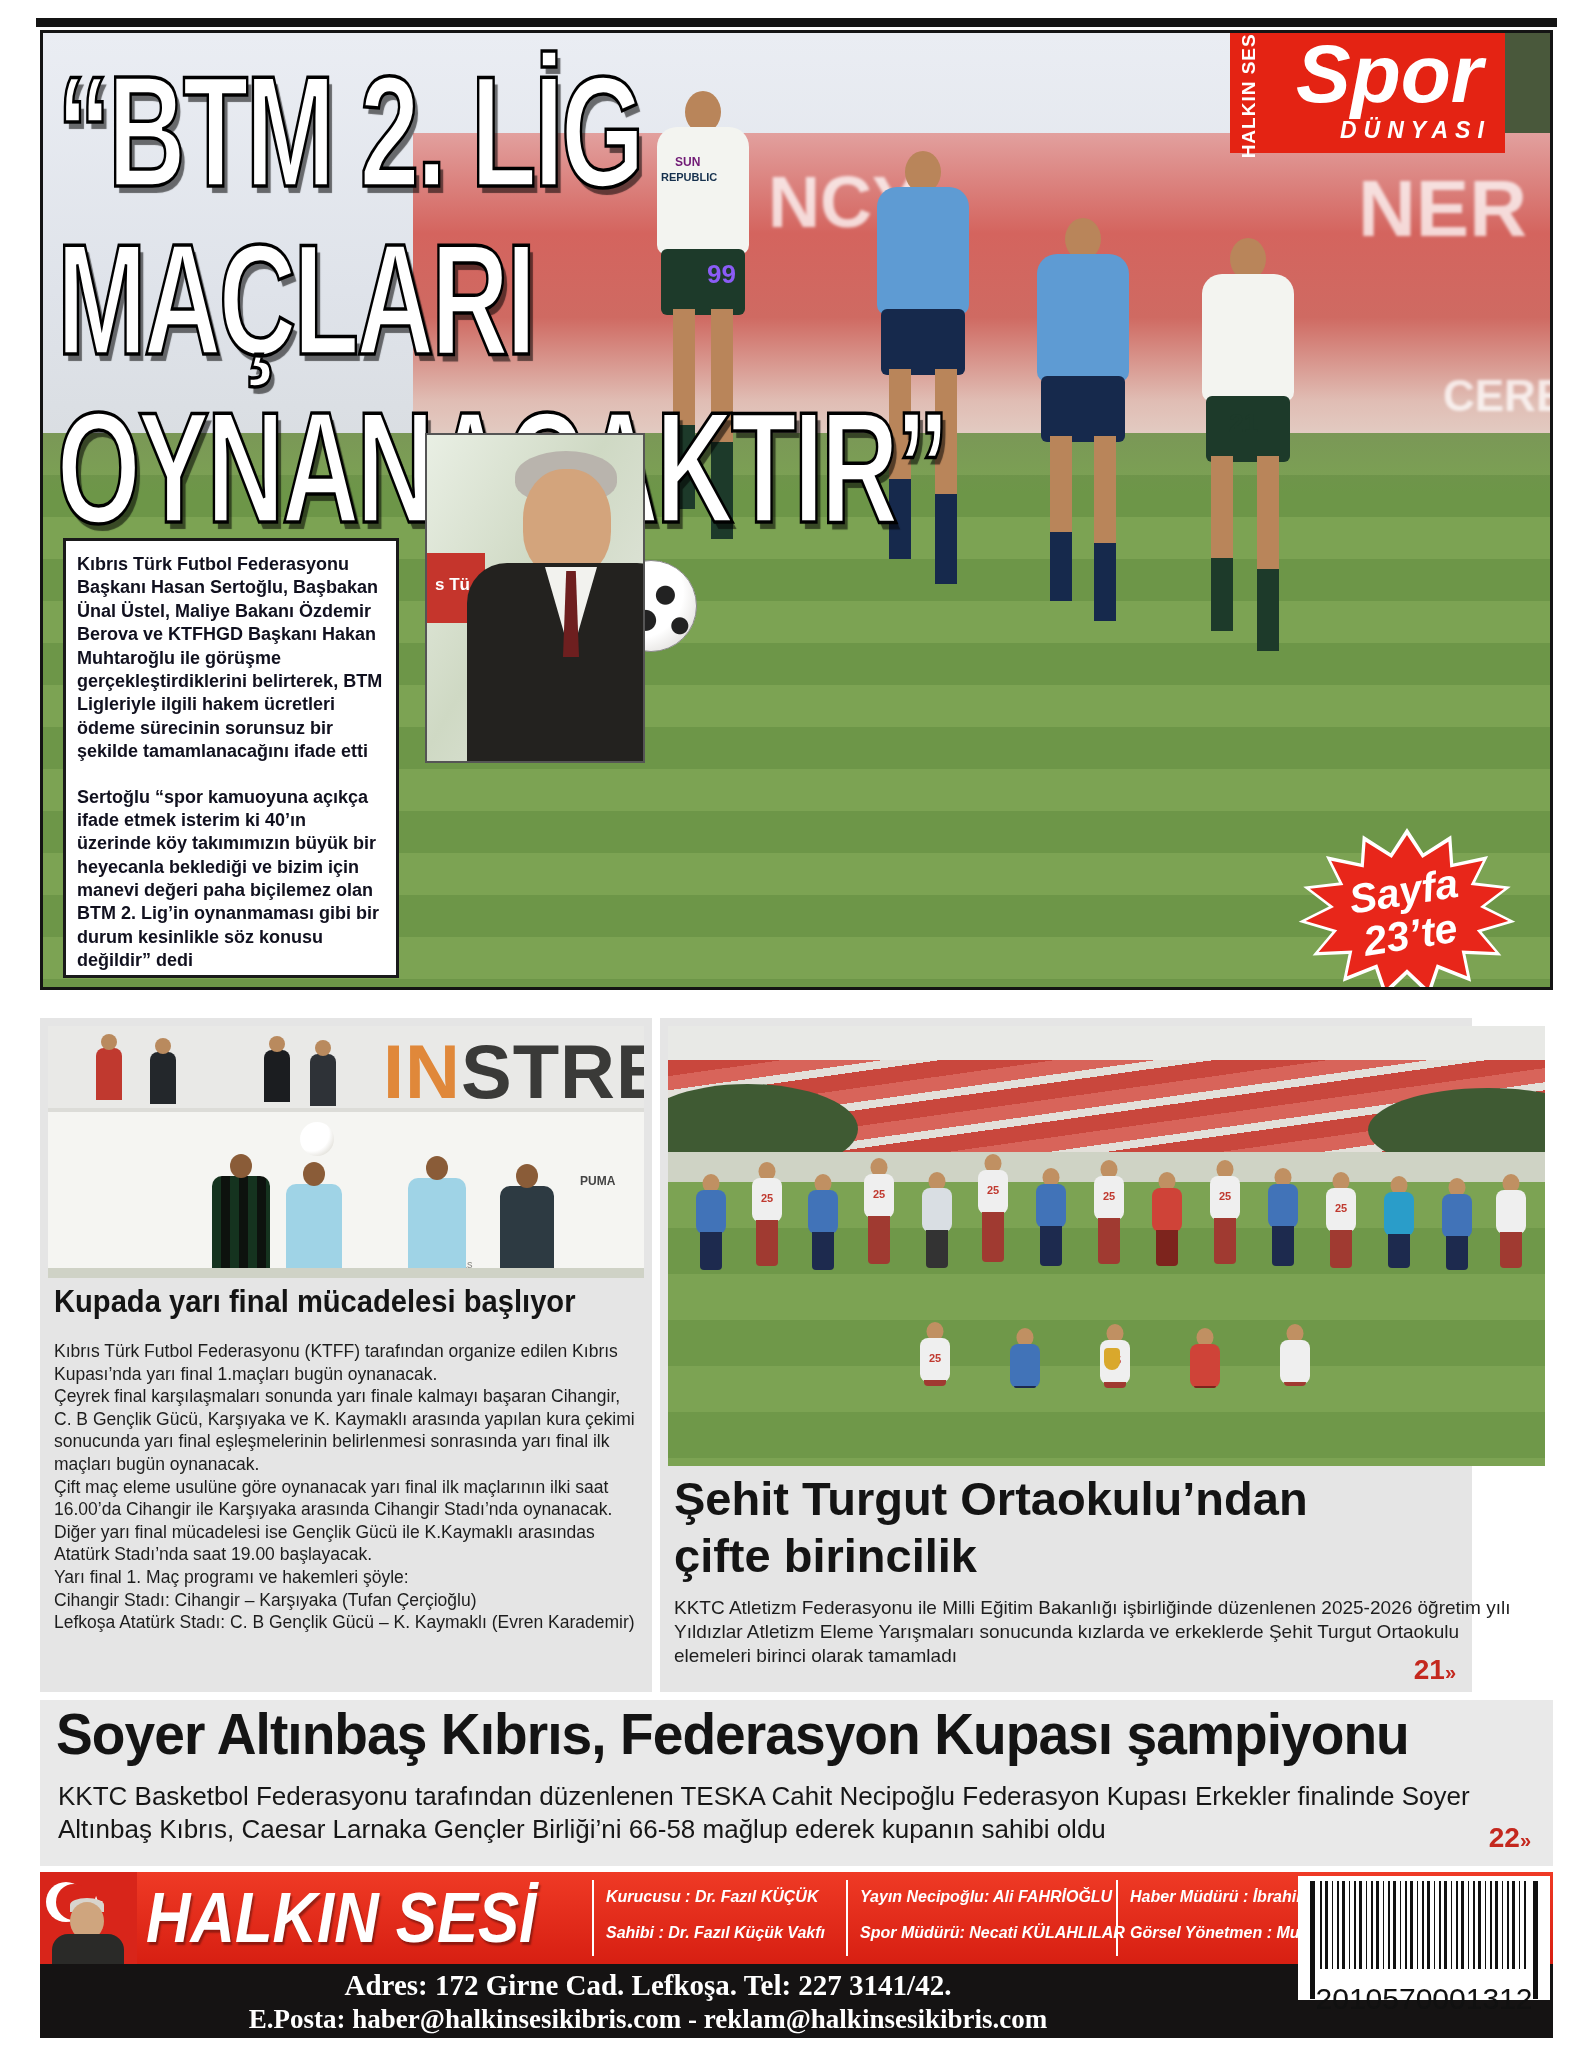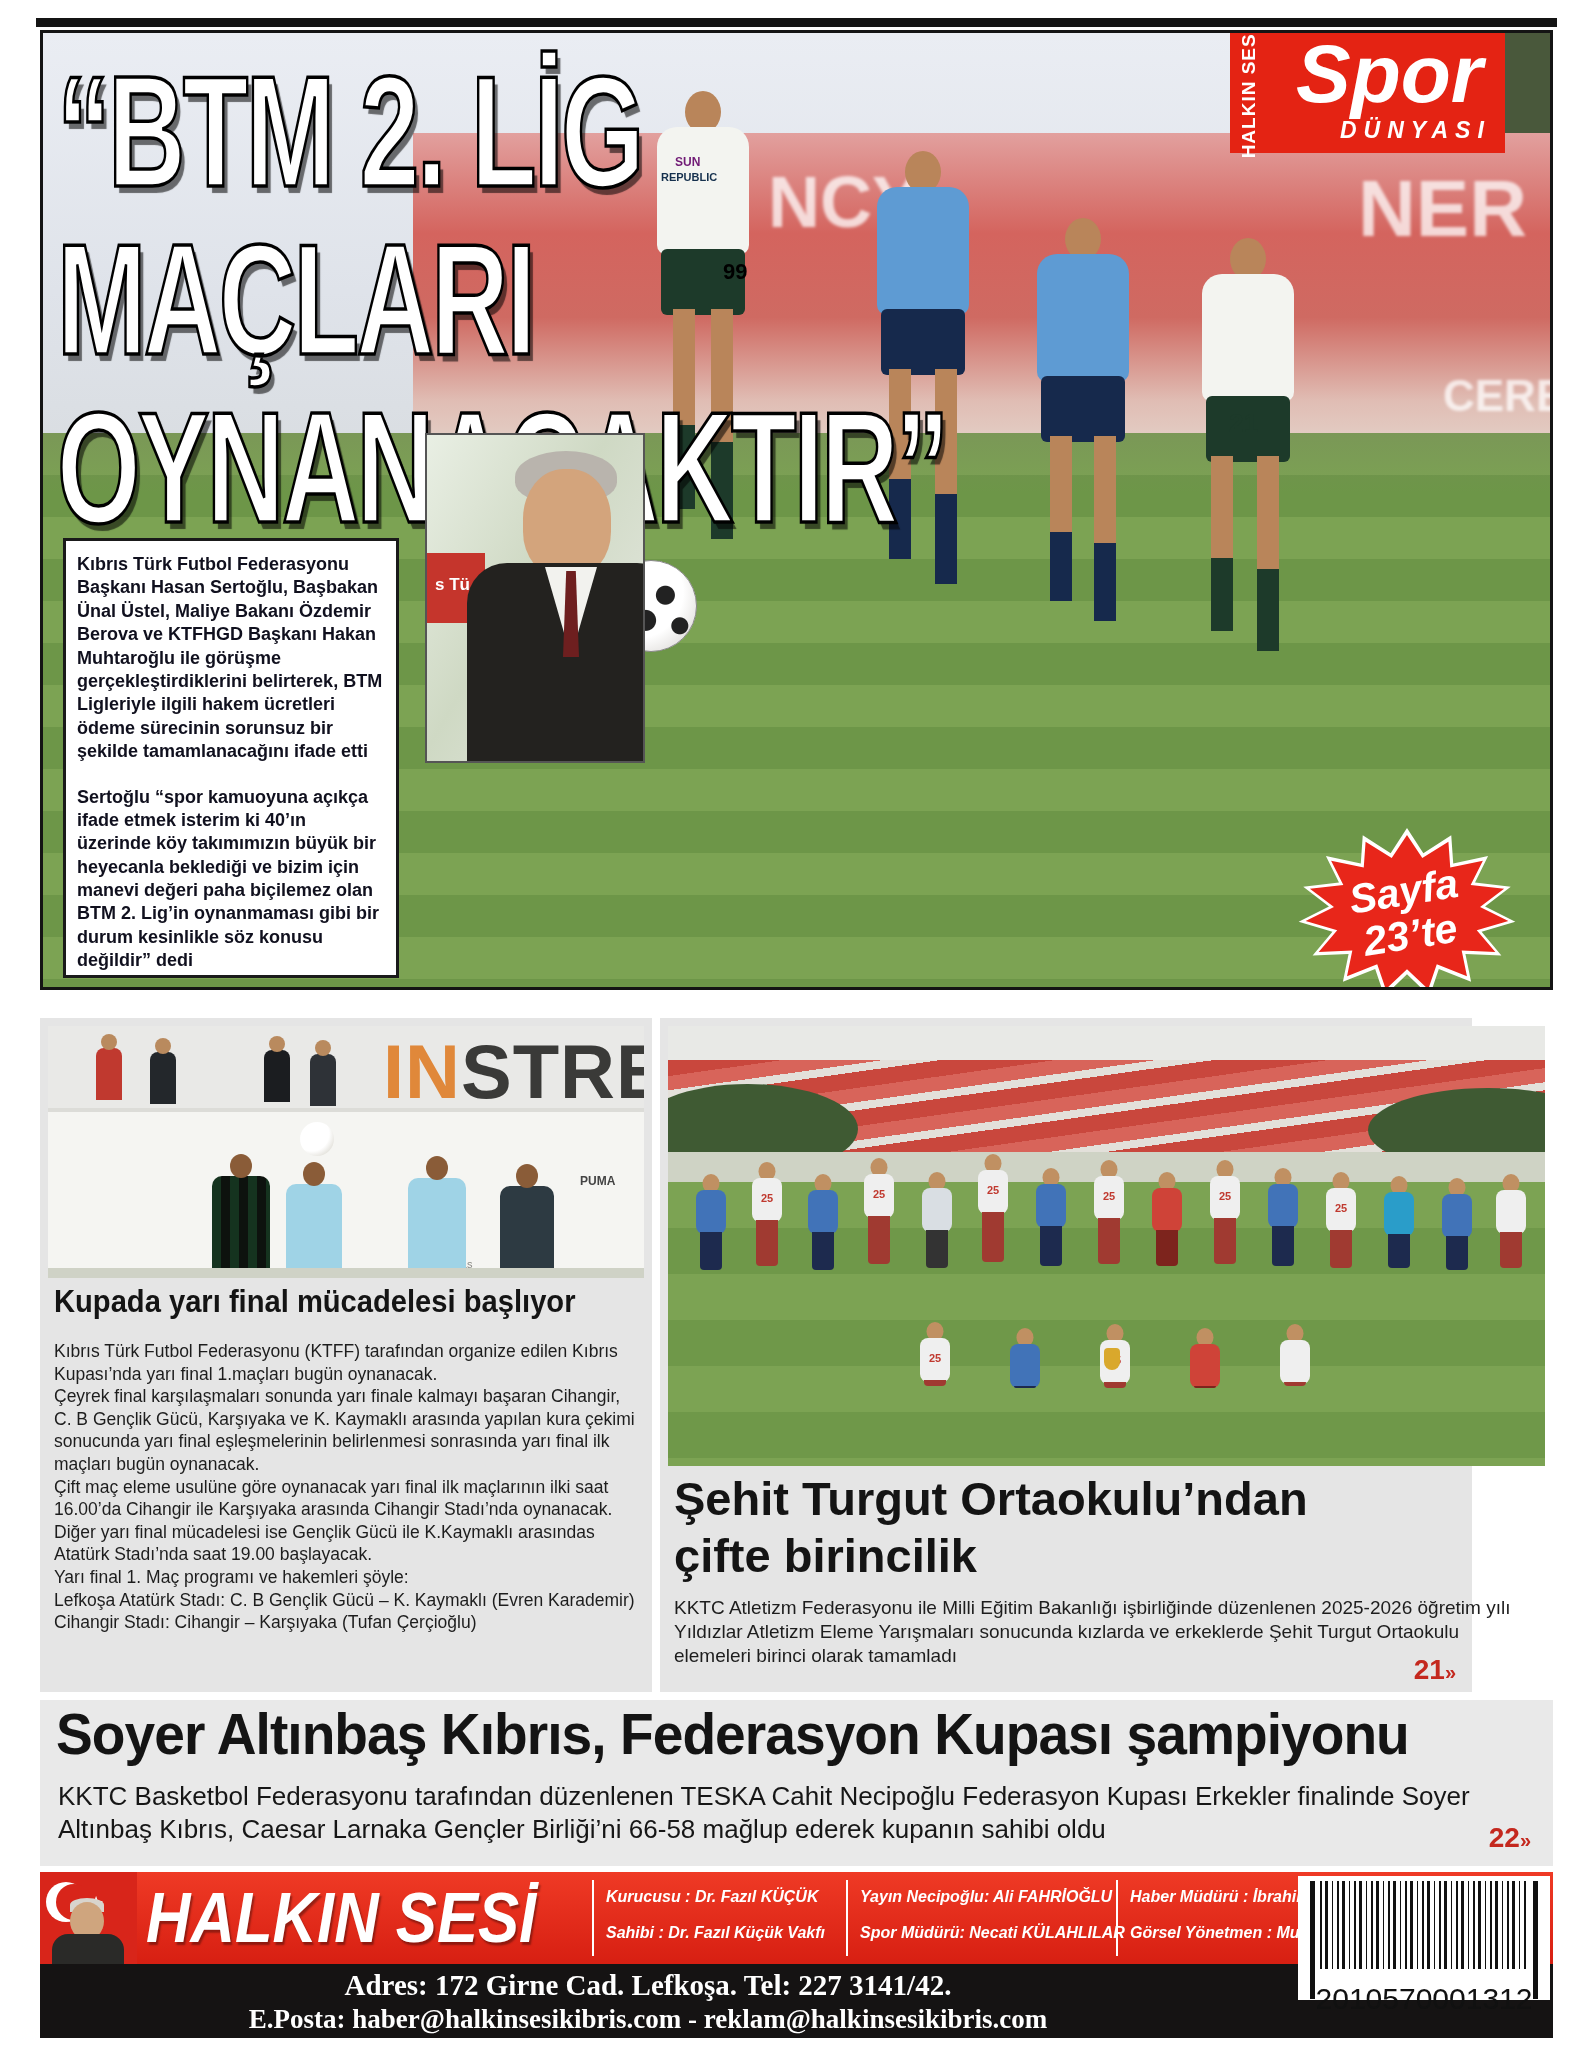--- a/index.html
+++ b/index.html
@@ -174,21 +174,21 @@
       <div class="sh"></div>
       <div class="so"></div>
     <div class="lg" style="left:70px;height:200px">
         <i></i>
       </div>
     <div class="lg" style="left:108px;height:230px">
         <i></i>
       </div>
     <span class="jersey-txt" style="left:72px;top:64px;font-size:12px;color:#701a75">SUN</span>
     <span class="jersey-txt" style="left:58px;top:80px;font-size:11px;color:#15304d">REPUBLIC</span>
-    <span class="jersey-txt" style="left:120px;top:168px;font-size:22px;color:#000000">99</span>
+    <span class="jersey-txt" style="left:104px;top:168px;font-size:26px;color:#8b5cf6">99</span>
   </div>
   <div class="pl kit-b" style="left:780px;top:118px;width:200px;height:520px">
     <div class="hd"></div>
       <div class="sh"></div>
       <div class="so"></div>
     <div class="lg" style="left:66px;height:190px">
         <i></i>
       </div>
     <div class="lg" style="left:112px;height:215px">
         <i></i>
@@ -279,22 +279,22 @@
     <div class="mpl" style="left:360px;top:152px;width:58px;height:100px;background:#9fd3e6"></div>
     <div class="mpl" style="left:452px;top:160px;width:54px;height:92px;background:#2d3a42"></div>
     <div class="fl"></div>
   </div>
   <h2 class="abs" id="cup-title">Kupada yarı final mücadelesi başlıyor</h2>
   <div class="abs" id="cup-body">
     <p>  Kıbrıs Türk Futbol Federasyonu (KTFF) tarafından organize edilen Kıbrıs Kupası’nda yarı final 1.maçları bugün oynanacak.</p>
     <p>  Çeyrek final karşılaşmaları sonunda yarı finale kalmayı başaran  Cihangir, C. B Gençlik Gücü, Karşıyaka ve K. Kaymaklı arasında yapılan kura çekimi sonucunda yarı final eşleşmelerinin belirlenmesi sonrasında yarı final ilk maçları bugün oynanacak.</p>
     <p>  Çift maç eleme usulüne göre oynanacak yarı final ilk maçlarının ilki saat 16.00’da Cihangir ile Karşıyaka arasında Cihangir Stadı’nda oynanacak. Diğer yarı final mücadelesi ise Gençlik Gücü ile K.Kaymaklı arasındas Atatürk Stadı’nda saat 19.00 başlayacak.</p>
     <p>  Yarı final 1. Maç programı ve hakemleri şöyle:</p>
+    <p>  Cihangir Stadı: Cihangir – Karşıyaka (Tufan Çerçioğlu)</p>
     <p>  Lefkoşa Atatürk Stadı: C. B Gençlik Gücü – K. Kaymaklı (Evren Karademir)</p>
-    <p>  Cihangir Stadı: Cihangir – Karşıyaka (Tufan Çerçioğlu)</p>
   </div>
 </section>
 
 <section class="abs card" id="card-school">
   <div class="abs" id="school-photo">
     <div class="sky2"></div>
     <div class="stand"></div>
     <div class="tree" style="left:-30px;top:58px;width:220px;height:90px"></div>
     <div class="tree" style="left:700px;top:62px;width:240px;height:84px"></div>
     <div class="track"></div>

